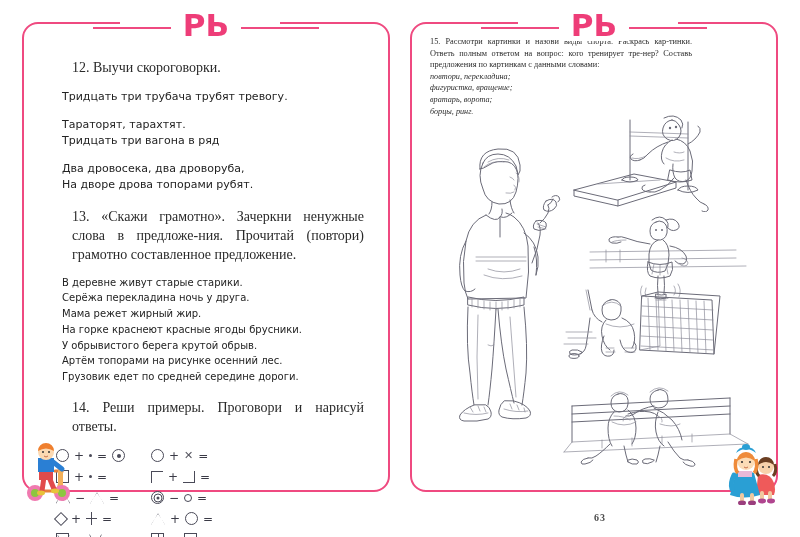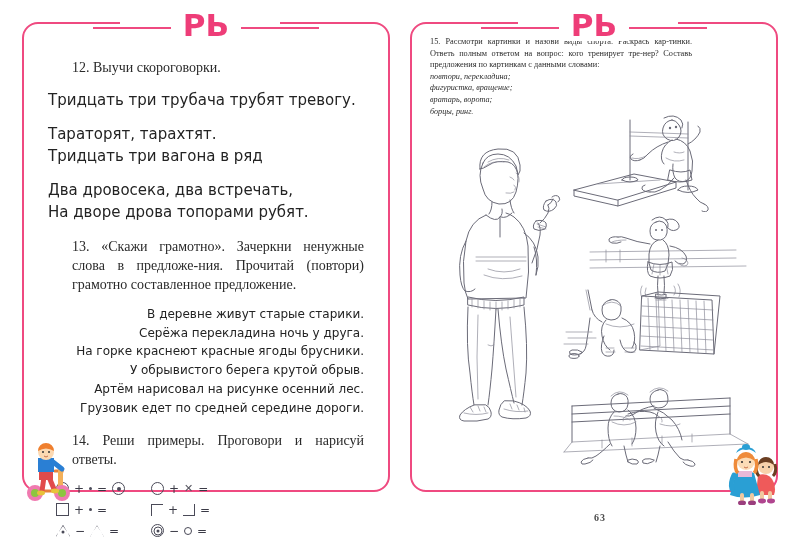--- a/index.html
+++ b/index.html
@@ -70,36 +70,35 @@
     font-family: "Liberation Serif", serif;
     font-size: 14px;
     color: #2a2a2a;
     line-height: 1.38;
     text-align: justify;
     margin-left: 28px;
   }
 
   .tt-block {
     font-family: "DejaVu Sans", sans-serif;
-    font-size: 15px;
+    font-size: 11px;
     color: #232323;
     line-height: 1.50;
-    margin-left: 4px;
+    margin-left: 18px;
   }
   .tt-group { margin-top: 11px; }
   .tt-group:first-child { margin-top: 12px; }
 
   .sent-block {
     font-family: "DejaVu Sans", sans-serif;
-    font-size: 12px;
+    font-size: 10px;
     color: #232323;
     line-height: 1.57;
     margin-left: 18px;
     margin-top: 10px;
-    text-align: right;
   }
 
   
   .eq-area {
     margin-top: 10px;
     display: flex;
     gap: 26px;
     margin-left: 12px;
   }
   .eq-col { display: flex; flex-direction: column; gap: 2px; }
@@ -221,33 +220,34 @@
 
       <div class="tt-block">
         <div class="tt-group">
           <div>Тридцать три трубача трубят тревогу.</div>
         </div>
         <div class="tt-group">
           <div>Тараторят, тарахтят.</div>
           <div>Тридцать три вагона в ряд</div>
         </div>
         <div class="tt-group">
-          <div>Два дровосека, два встречать,</div>
+          <div>Два дровосека, два дроворуба,</div>
           <div>На дворе дрова топорами рубят.</div>
         </div>
       </div>
 
       <div class="ex-head" style="margin-top:13px;">13. «Скажи грамотно». Зачеркни ненужные слова в  предложе-ния. Прочитай (повтори) грамотно составленное предложение.</div>
 
       <div class="sent-block">
         <div>В деревне живут старые старики.</div>
         <div>Серёжа перекладина ночь у друга.</div>
+        <div>Мама режет жирный жир.</div>
         <div>На горке краснеют красные ягоды брусники.</div>
         <div>У обрывистого берега крутой обрыв.</div>
-        <div>Артём нарисовал на рисунке осенний лес.</div>
+        <div>Артём топорами на рисунке осенний лес.</div>
         <div>Грузовик едет по средней середине дороги.</div>
       </div>
 
       <div class="ex-head" style="margin-top:13px;">14. Реши примеры. Проговори и нарисуй ответы.</div>
 
       <div class="eq-area">
 
         <div class="eq-col">
 
           <div class="eq-row">

